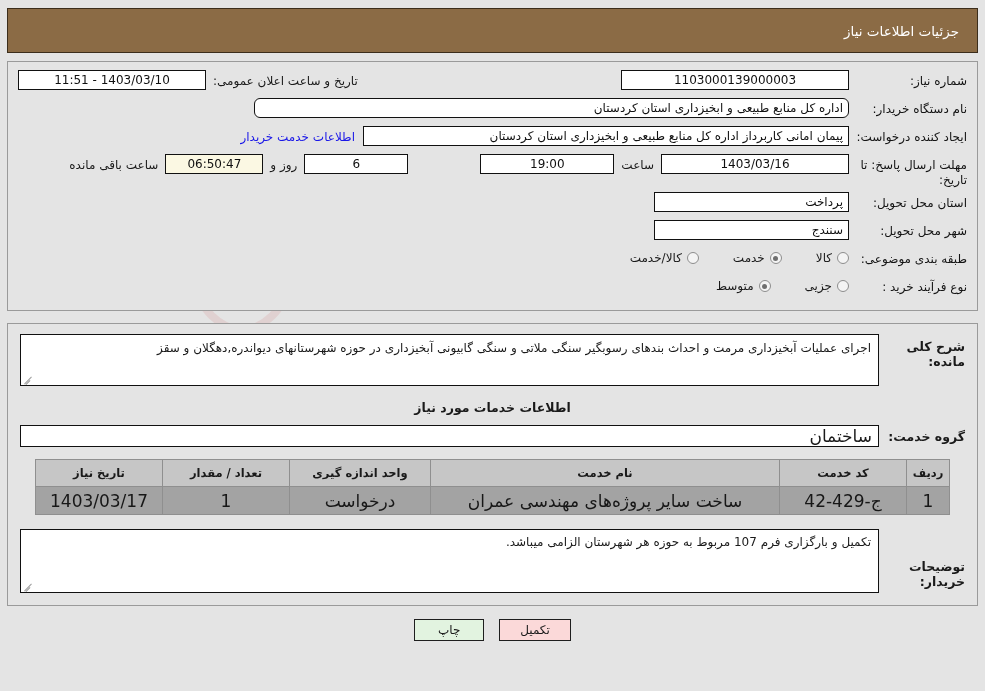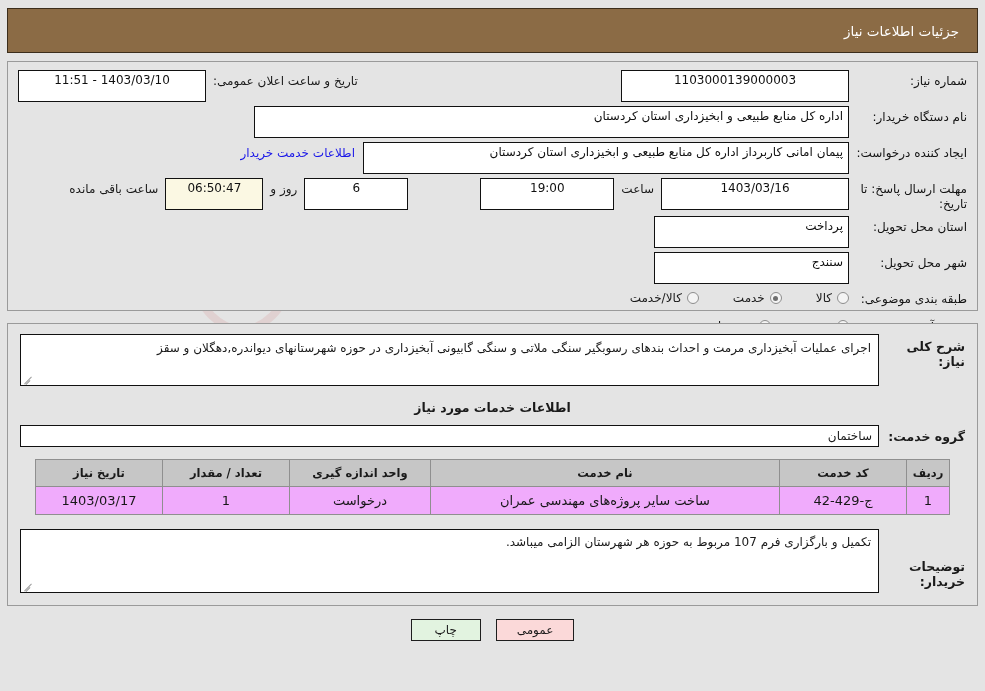--- a/index.html
+++ b/index.html
@@ -98,35 +98,35 @@
     flex: 0 0 118px;
     text-align: right;
     padding-top: 4px;
     font-size: 12px;
     color: #141414;
     line-height: 15px;
   }
   .fld {
     background: #ffffff;
     border: 1px solid #111111;
-    height: 32px;
+    height: 20px;
     line-height: 19px;
     font-size: 12px;
     padding: 0 5px;
     box-sizing: border-box;
     text-align: right;
     color: #101010;
     white-space: nowrap;
     overflow: hidden;
   }
   .fld.ctr { text-align: center; }
   .fld.cream { background: #fbf8e3; }
 
   .w-need  { width: 228px; }
-  .w-org   { width: 595px; }
+  .w-org   { width: 595px; border-radius: 6px; }
   .w-creator { width: 486px; }
   .w-date  { width: 188px; }
   .w-hour  { width: 134px; margin-left: 44px; }
   .w-days  { width: 104px; }
   .w-count { width: 98px; }
   .w-ann   { width: 188px; }
   .w-prov  { width: 195px; }
   .w-city  { width: 195px; }
 
   .inline-lbl {
@@ -246,21 +246,21 @@
     width: 86px;
     flex: 0 0 86px;
     text-align: right;
   }
   .svc-field {
     flex: 1 1 auto;
     border: 1px solid #111;
     background: #ffffff;
     height: 22px;
     line-height: 21px;
-    font-size: 12px;
+    font-size: 17px;
     padding: 0 6px;
     box-sizing: border-box;
     text-align: right;
   }
 
   
   table.items {
     width: 890px;
     margin: 0 auto;
     border-collapse: collapse;
@@ -275,24 +275,24 @@
     font-weight: bold;
     font-size: 11.5px;
     color: #1a1a1a;
     text-align: center;
     padding: 0 4px;
   }
   table.items td {
     border: 1px solid #8f8f8f;
     height: 27px;
     text-align: center;
-    font-size: 13px;
+    font-size: 17px;
     color: #171717;
     padding: 0 4px;
-    background: #f0abfc;
+    background: #a3a3a3;
   }
   .col-radif { width: 34px; }
   .col-code  { width: 118px; }
   .col-name  { width: 340px; }
   .col-unit  { width: 132px; }
   .col-qty   { width: 118px; }
   .col-date  { width: 118px; }
 
   
   .notes-row { display: flex; align-items: flex-start; margin-top: 14px; }
@@ -439,21 +439,21 @@
       </div>
     </div>
 
   </div>
 
   <div class="divider-gap"></div>
 
   <div class="panel body">
 
     <div class="desc-row">
-      <div class="desc-lbl">شرح کلی نیاز:</div>
+      <div class="desc-lbl">شرح کلی مانده:</div>
       <div class="desc-box">
         <span>اجرای عملیات آبخیزداری مرمت و احداث بندهای رسوبگیر سنگی ملاتی و سنگی گابیونی  آبخیزداری در حوزه شهرستانهای دیواندره,دهگلان و سقز</span>
         <span class="resize-grip"></span>
       </div>
     </div>
 
     <div class="section-title">اطلاعات خدمات مورد نیاز</div>
 
     <div class="svc-row">
       <div class="svc-lbl">گروه خدمت:</div>
@@ -487,17 +487,17 @@
       <div class="notes-lbl">توضیحات خریدار:</div>
       <div class="notes-box">
         <span>تکمیل و بارگزاری فرم 107 مربوط به حوزه هر شهرستان الزامی میباشد.</span>
         <span class="resize-grip"></span>
       </div>
     </div>
 
   </div>
 
   <div class="btn-bar">
-    <div class="btn back">عمومی</div>
+    <div class="btn back">تکمیل</div>
     <div class="btn print">چاپ</div>
   </div>
 
 </div>
 
 </body></html>

